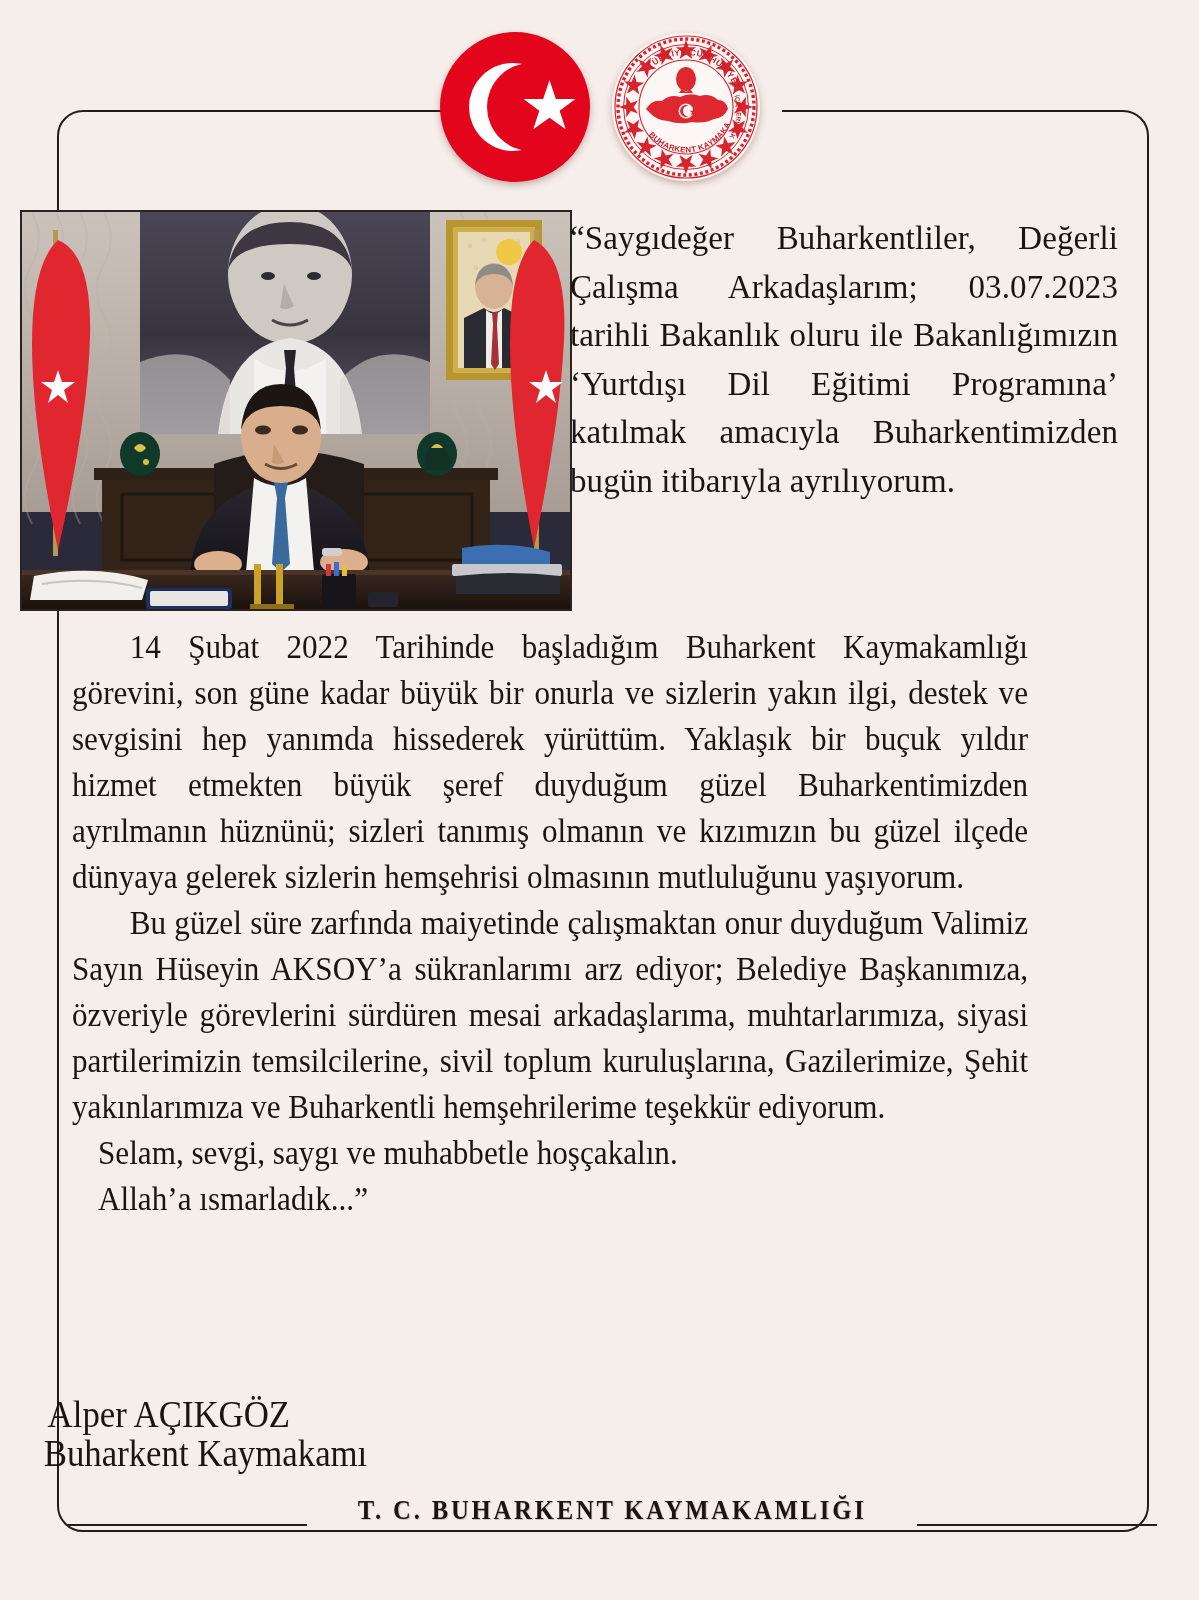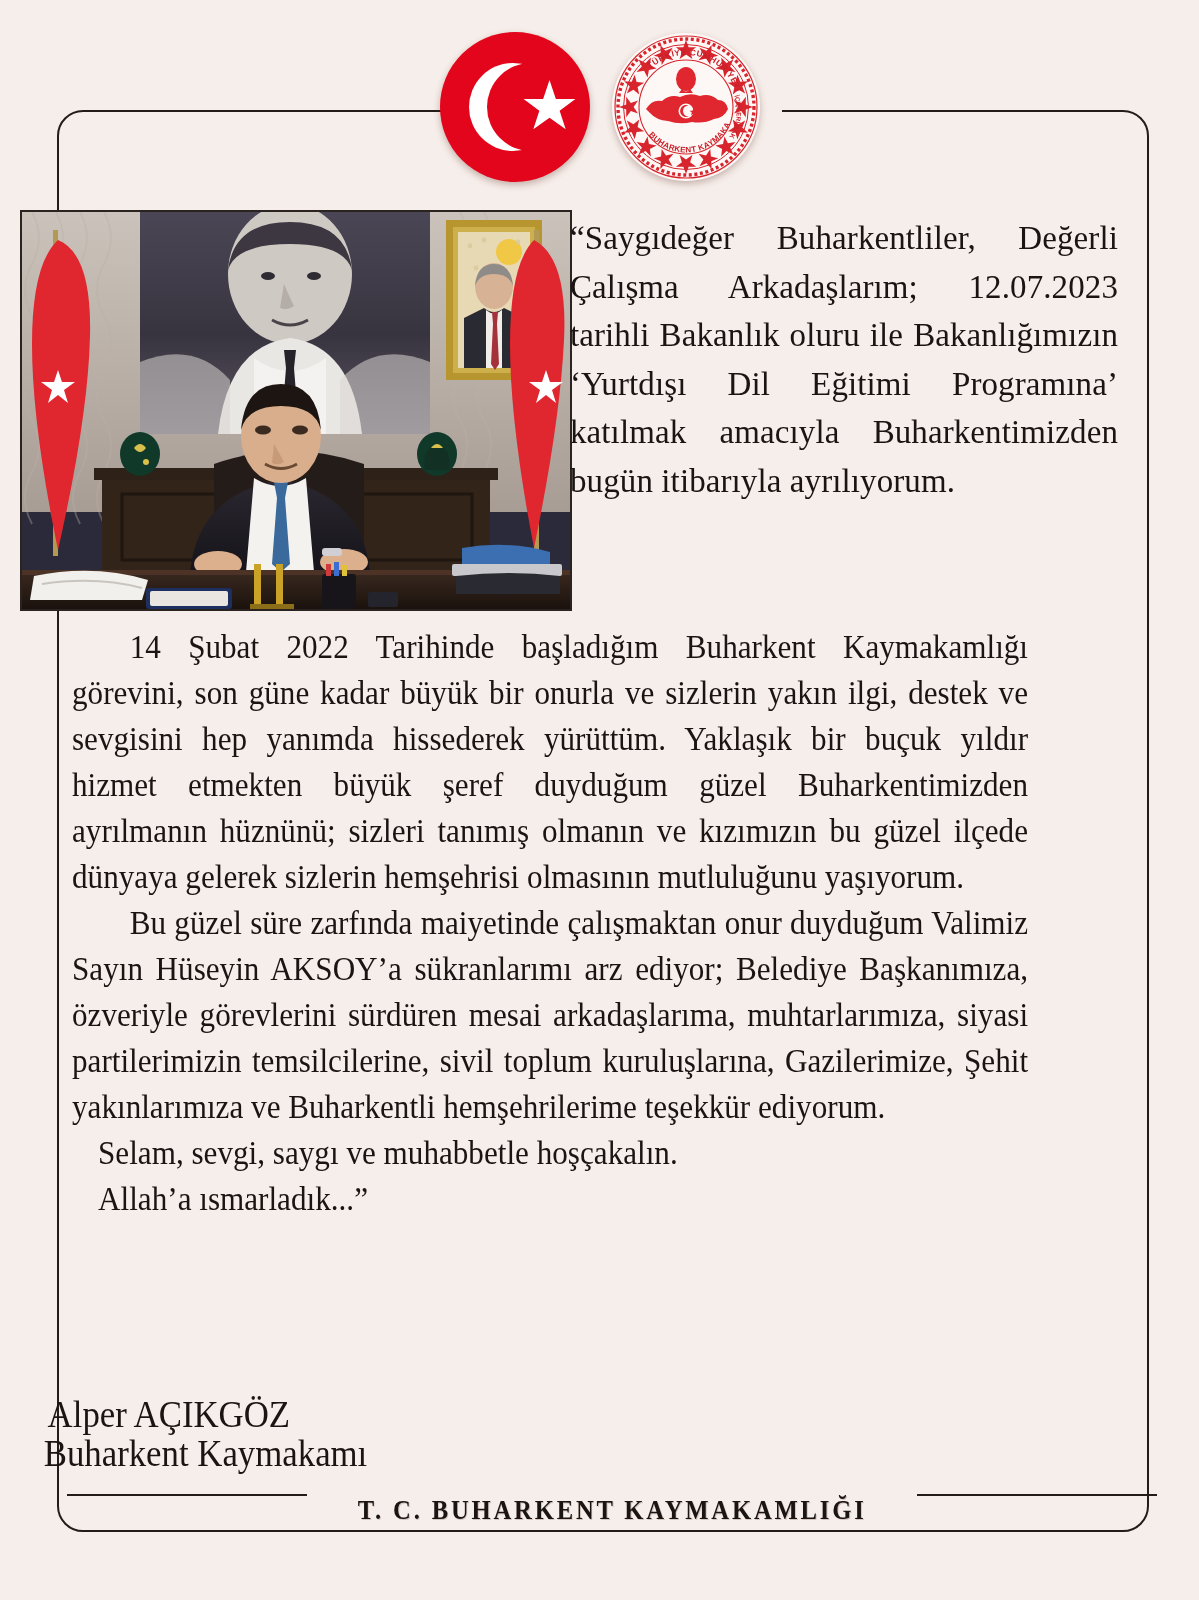--- a/index.html
+++ b/index.html
@@ -119,21 +119,21 @@
     display:block;
     transform:scaleX(0.94);
   }
   .signature .name{font-size:37px;margin-left:12px;}
   .signature .title{font-size:37px;margin-left:8px;}
 
   
   .footer{
     position:absolute;
     left:75px; right:50px; bottom:74px;
-    display:flex; align-items:flex-start; gap:16px;
+    display:flex; align-items:flex-end; gap:16px;
   }
   .footer .rule{
     flex:1 1 auto;height:2px;background:#241c18;
   }
   .footer .rule.left{margin-left:-8px;}
   .footer .rule.right{margin-right:-8px;}
   .footer .label{
     flex:0 0 auto;
     font-size:28px;
     font-weight:bold;
@@ -341,21 +341,21 @@
       <rect x="312" y="350" width="5" height="14" fill="#3a6fd1"></rect>
       <rect x="320" y="353" width="5" height="11" fill="#e0c23a"></rect>
       <rect x="346" y="380" width="30" height="15" rx="2" fill="#24242c"></rect>
       <path d="M440 336 q46 -8 88 4 l0 14 h-88 z" fill="#3c6fb2"></path>
       <rect x="430" y="352" width="110" height="12" rx="2" fill="#c7c7cc"></rect>
       <path d="M434 364 q54 -6 104 0 l0 18 h-104 z" fill="#2a2a33"></path>
     </g>
   </svg>
 </div>
 
-<div class="lead">“Saygıdeğer Buharkentliler, Değerli Çalışma Arkadaşlarım; 12.07.2023 tarihli Bakanlık oluru ile Bakanlığımızın ‘Yurtdışı Dil Eğitimi Programına’ katılmak amacıyla Buharkentimizden bugün itibarıyla ayrılıyorum.</div>
+<div class="lead">“Saygıdeğer Buharkentliler, Değerli Çalışma Arkadaşlarım; 03.07.2023 tarihli Bakanlık oluru ile Bakanlığımızın ‘Yurtdışı Dil Eğitimi Programına’ katılmak amacıyla Buharkentimizden bugün itibarıyla ayrılıyorum.</div>
 
 <div class="body-text">
   <p class="indent">14 Şubat 2022 Tarihinde başladığım Buharkent Kaymakamlığı  görevini, son güne kadar büyük bir onurla ve sizlerin yakın ilgi, destek ve sevgisini hep yanımda hissederek yürüttüm. Yaklaşık bir buçuk yıldır hizmet etmekten büyük şeref duyduğum güzel Buharkentimizden ayrılmanın hüznünü; sizleri tanımış  olmanın ve kızımızın bu güzel ilçede dünyaya gelerek sizlerin hemşehrisi olmasının mutluluğunu yaşıyorum.</p>
   <p class="indent">Bu güzel süre zarfında maiyetinde çalışmaktan onur duyduğum Valimiz Sayın Hüseyin AKSOY’a sükranlarımı arz ediyor; Belediye Başkanımıza, özveriyle görevlerini sürdüren mesai arkadaşlarıma, muhtarlarımıza, siyasi partilerimizin temsilcilerine, sivil toplum kuruluşlarına, Gazilerimize, Şehit yakınlarımıza ve Buharkentli hemşehrilerime  teşekkür ediyorum.</p>
   <p class="nojust">Selam, sevgi, saygı ve muhabbetle hoşçakalın.</p>
   <p class="nojust">Allah’a ısmarladık...”</p>
 </div>
 
 <div class="signature">
   <span class="line name">Alper AÇIKGÖZ</span>

